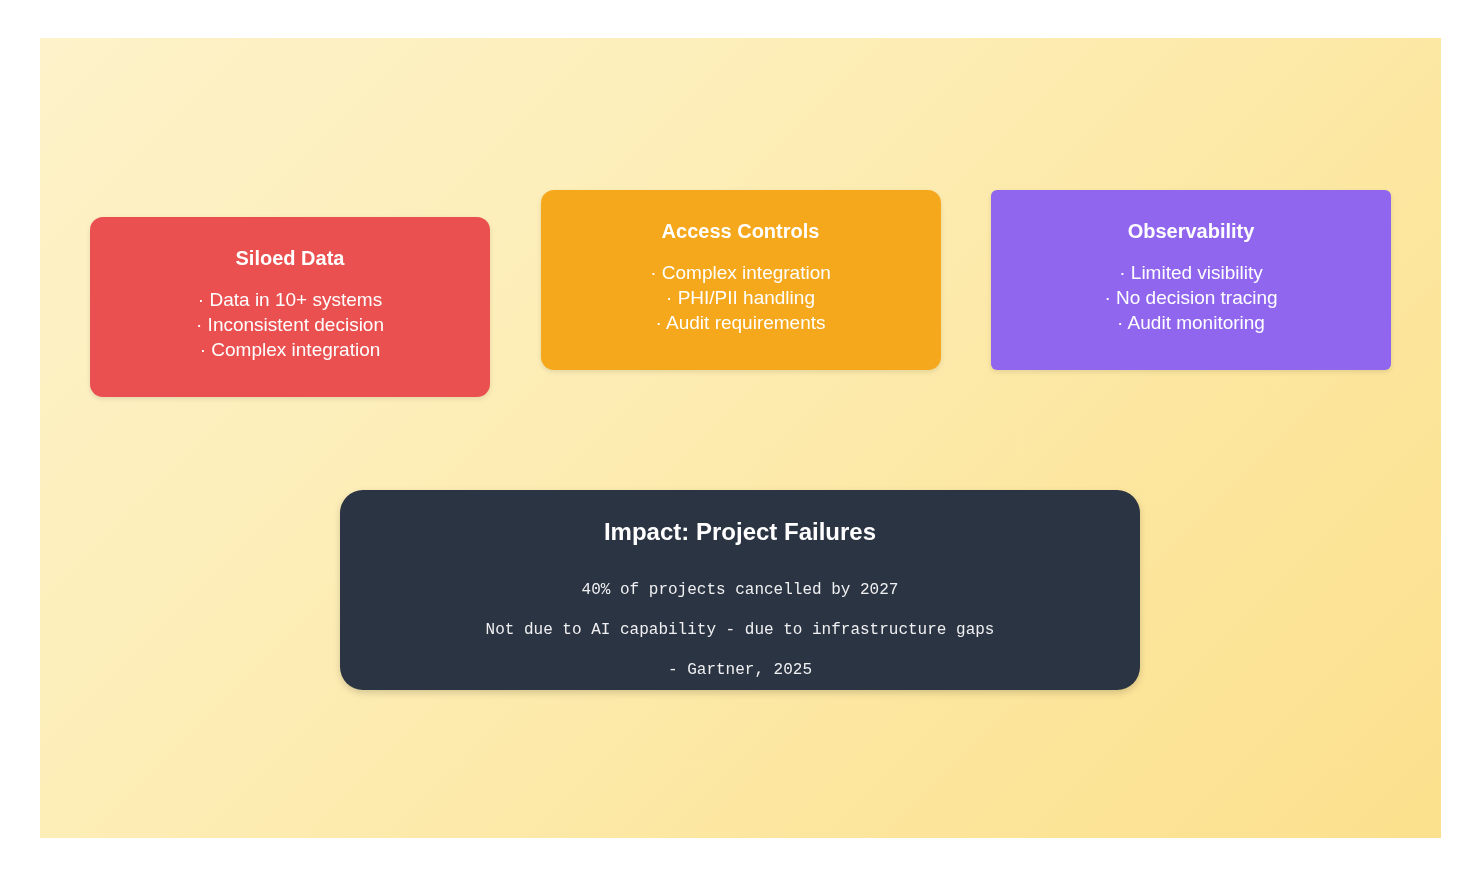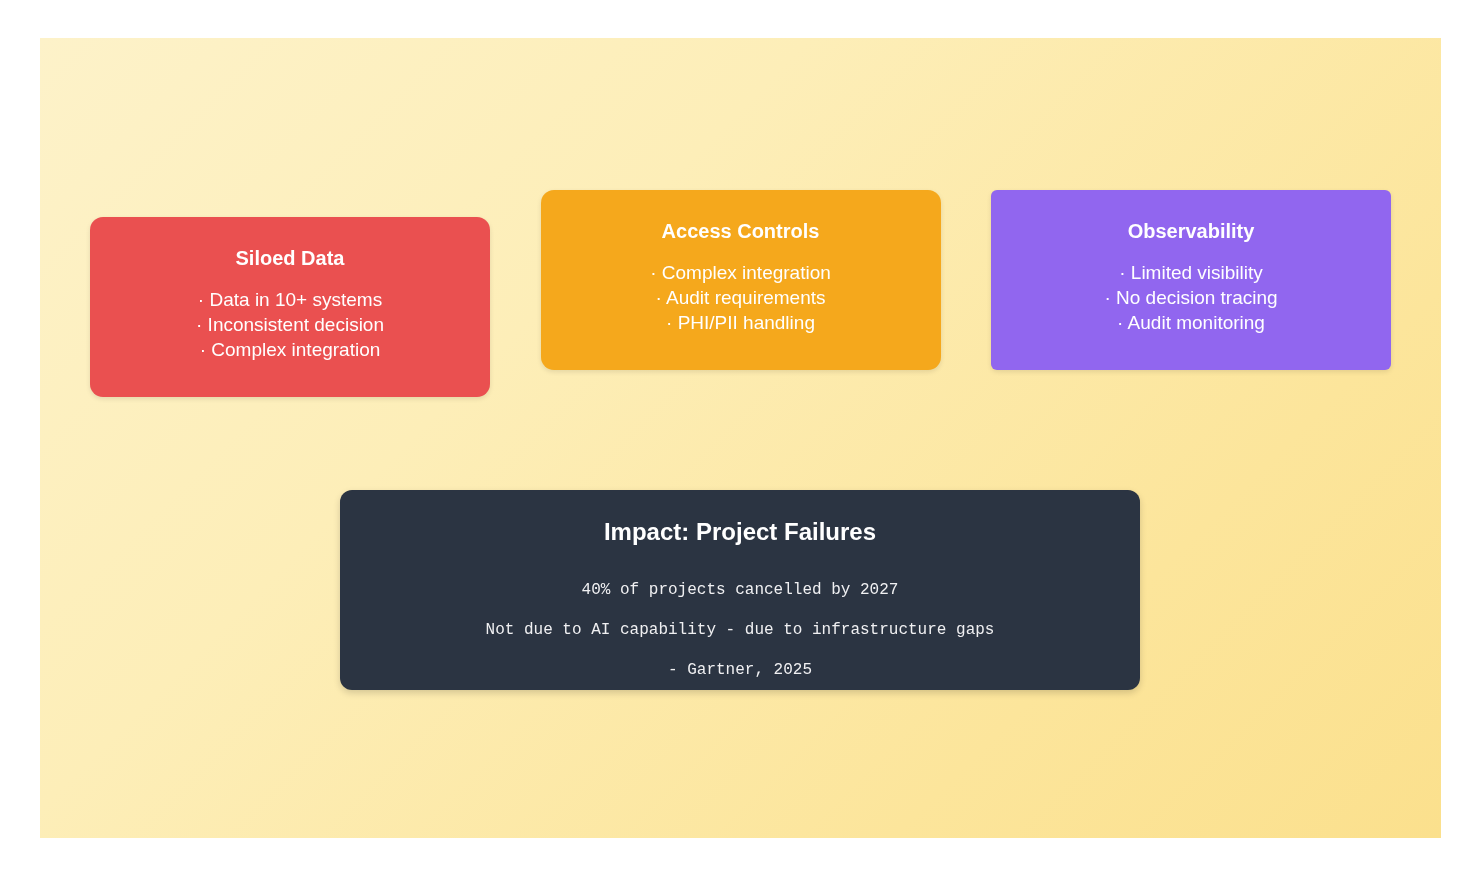--- a/index.html
+++ b/index.html
@@ -73,21 +73,21 @@
     line-height: 25px;
     font-weight: normal;
   }
 
   #impact-panel {
     position: absolute;
     left: 300px;
     top: 452px;
     width: 800px;
     height: 200px;
-    border-radius: 12px;
+    border-radius: 23px;
     background: #2b3442;
     box-sizing: border-box;
     padding-top: 26px;
     text-align: center;
     box-shadow: 0 3px 7px rgba(0,0,0,0.16);
   }
 
   #impact-title {
     font-size: 24px;
     font-weight: bold;
@@ -117,22 +117,22 @@
         <div class="card-bullets">
           <span class="card-bullet">· Data in 10+ systems</span>
           <span class="card-bullet">· Inconsistent decision</span>
           <span class="card-bullet">· Complex integration</span>
         </div>
       </div>
       <div class="card" style="background: rgb(245, 168, 28);">
         <div class="card-title">Access Controls</div>
         <div class="card-bullets">
           <span class="card-bullet">· Complex integration</span>
+          <span class="card-bullet">· PHI/PII handling</span>
           <span class="card-bullet">· Audit requirements</span>
-          <span class="card-bullet">· PHI/PII handling</span>
         </div>
       </div>
       <div class="card" style="background: rgb(145, 102, 239); border-radius: 6px;">
         <div class="card-title">Observability</div>
         <div class="card-bullets">
           <span class="card-bullet">· Limited visibility</span>
           <span class="card-bullet">· No decision tracing</span>
           <span class="card-bullet">· Audit monitoring</span>
         </div>
       </div>

